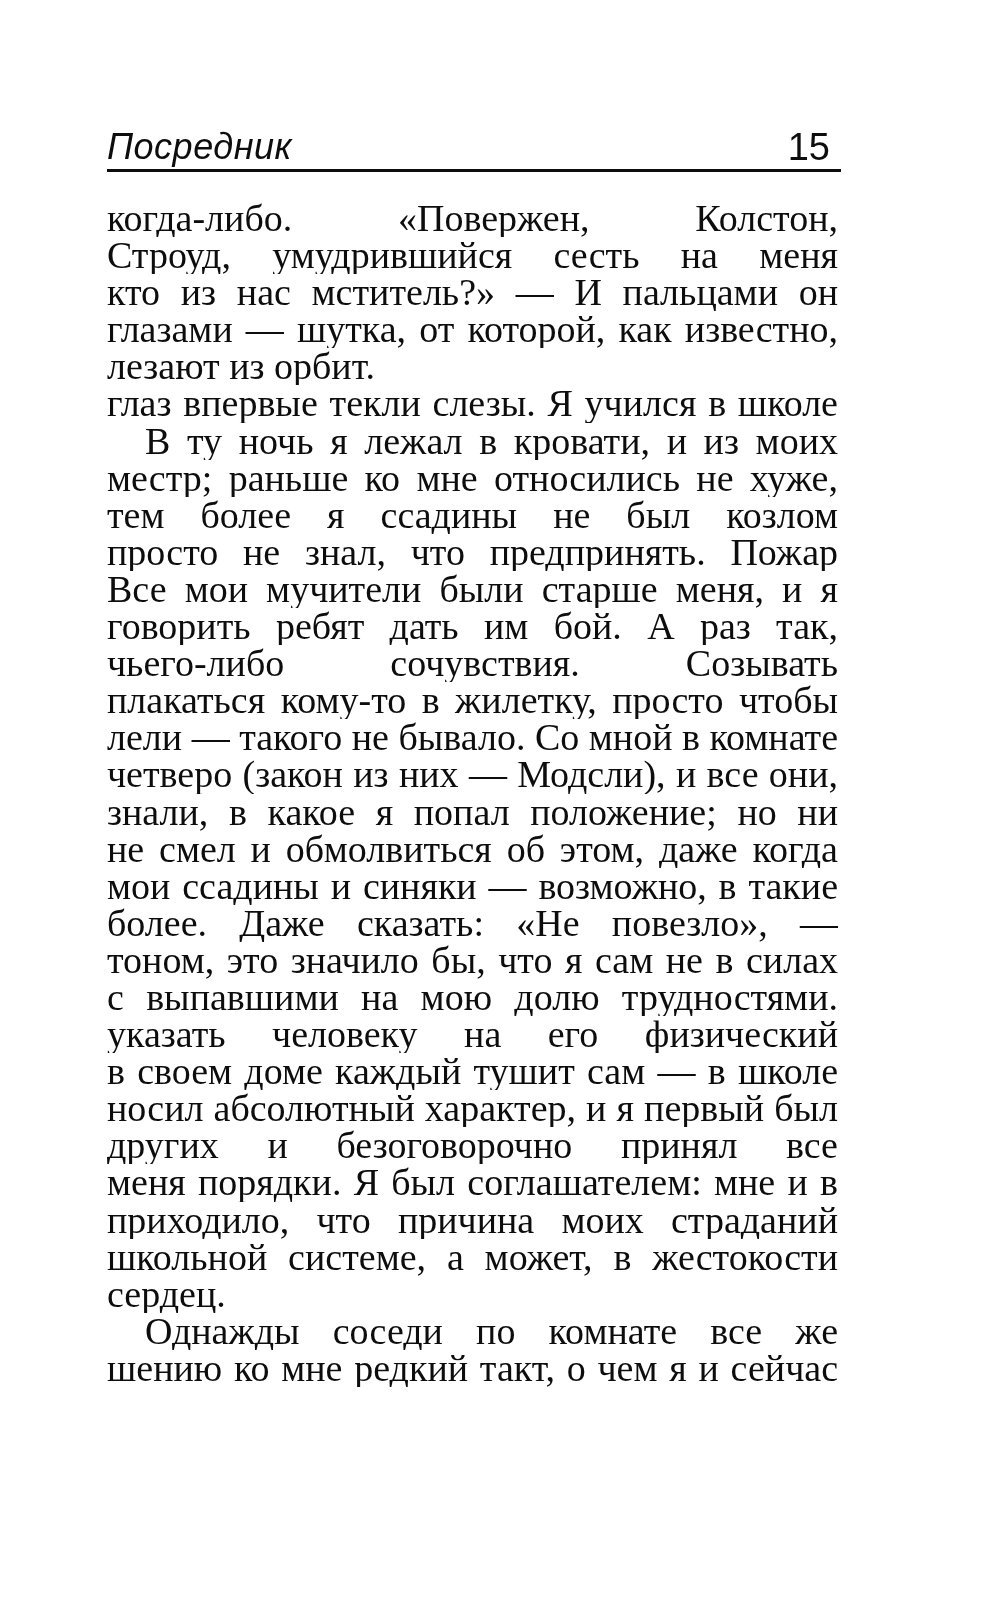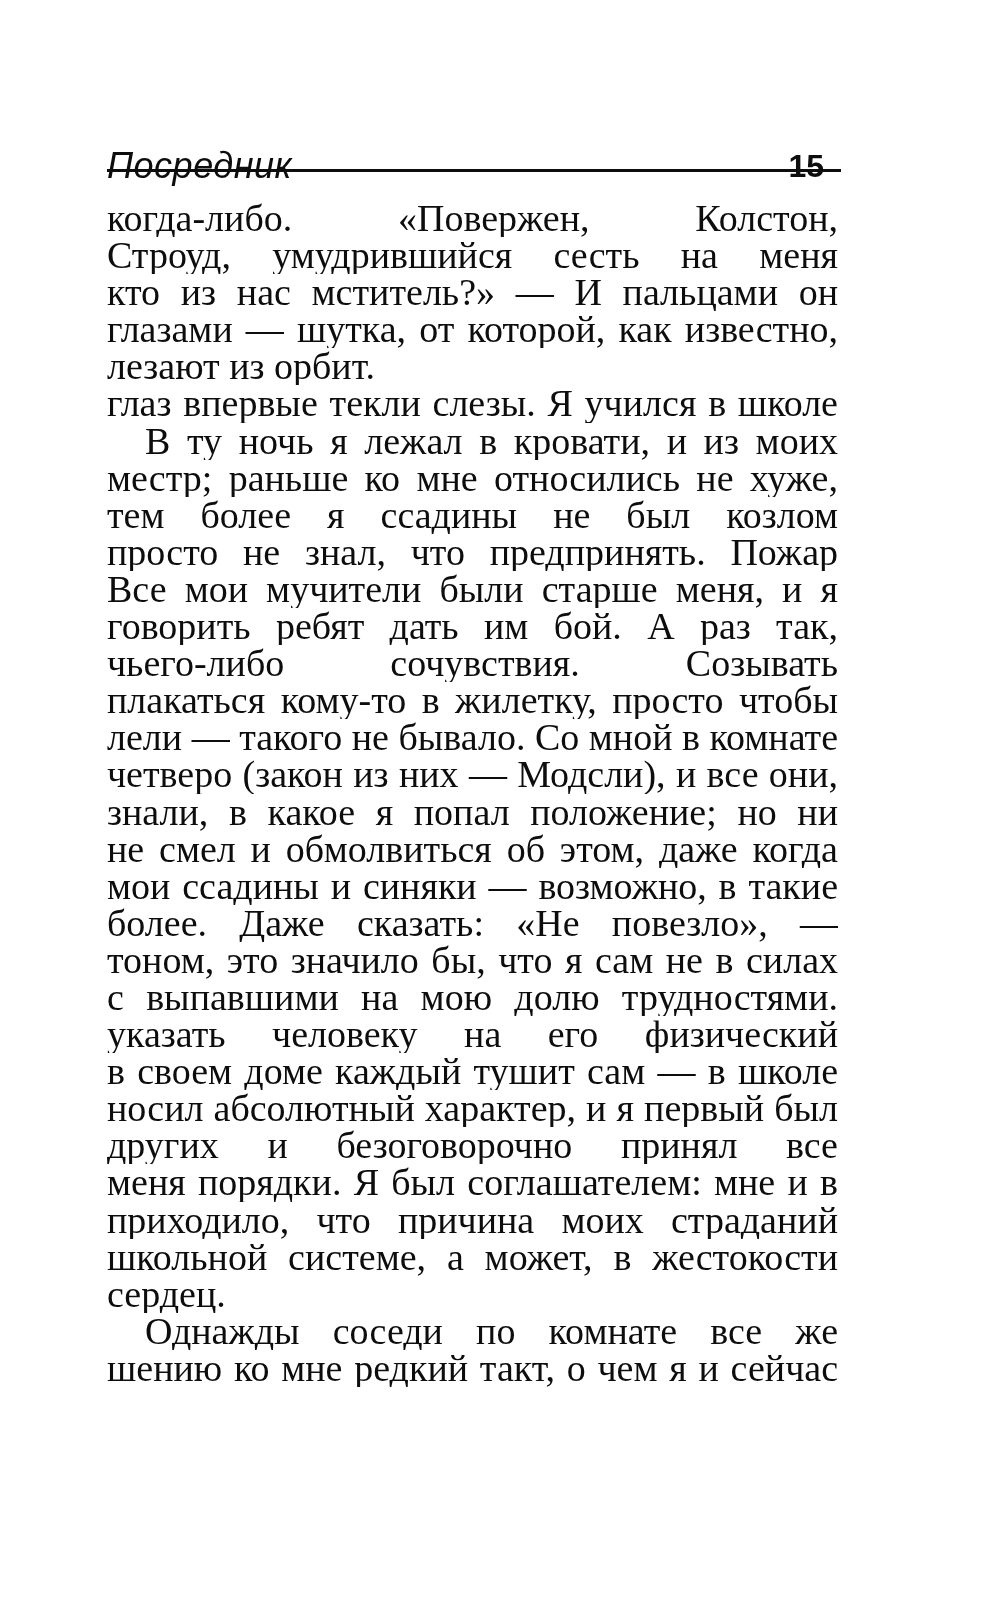--- a/index.html
+++ b/index.html
@@ -14,42 +14,40 @@
     background: #ffffff;
     color: #0d0d0d;
     overflow: hidden;
   }
   .running-header {
     position: absolute;
     left: 107px;
     top: 126px;
     width: 731px;
     height: 40px;
-    margin-top: 19px;
   }
   .header-title {
     position: absolute;
     left: 0;
     bottom: 0;
     font-family: "Liberation Sans", "DejaVu Sans", sans-serif;
     font-style: italic;
     font-size: 36px;
     line-height: 38px;
     letter-spacing: 0.5px;
     color: #0d0d0d;
   }
   .page-number {
     position: absolute;
-    right: 14px;
+    right: 8px;
     bottom: 0;
     font-family: "Liberation Sans", "DejaVu Sans", sans-serif;
-    font-size: 32px;
+    font-size: 38px;
     line-height: 38px;
     color: #0d0d0d;
-    font-weight: bold;
   }
   .header-rule {
     position: absolute;
     left: 107px;
     top: 169px;
     width: 734px;
     height: 3px;
     background: #0d0d0d;
   }
   .text-block {

